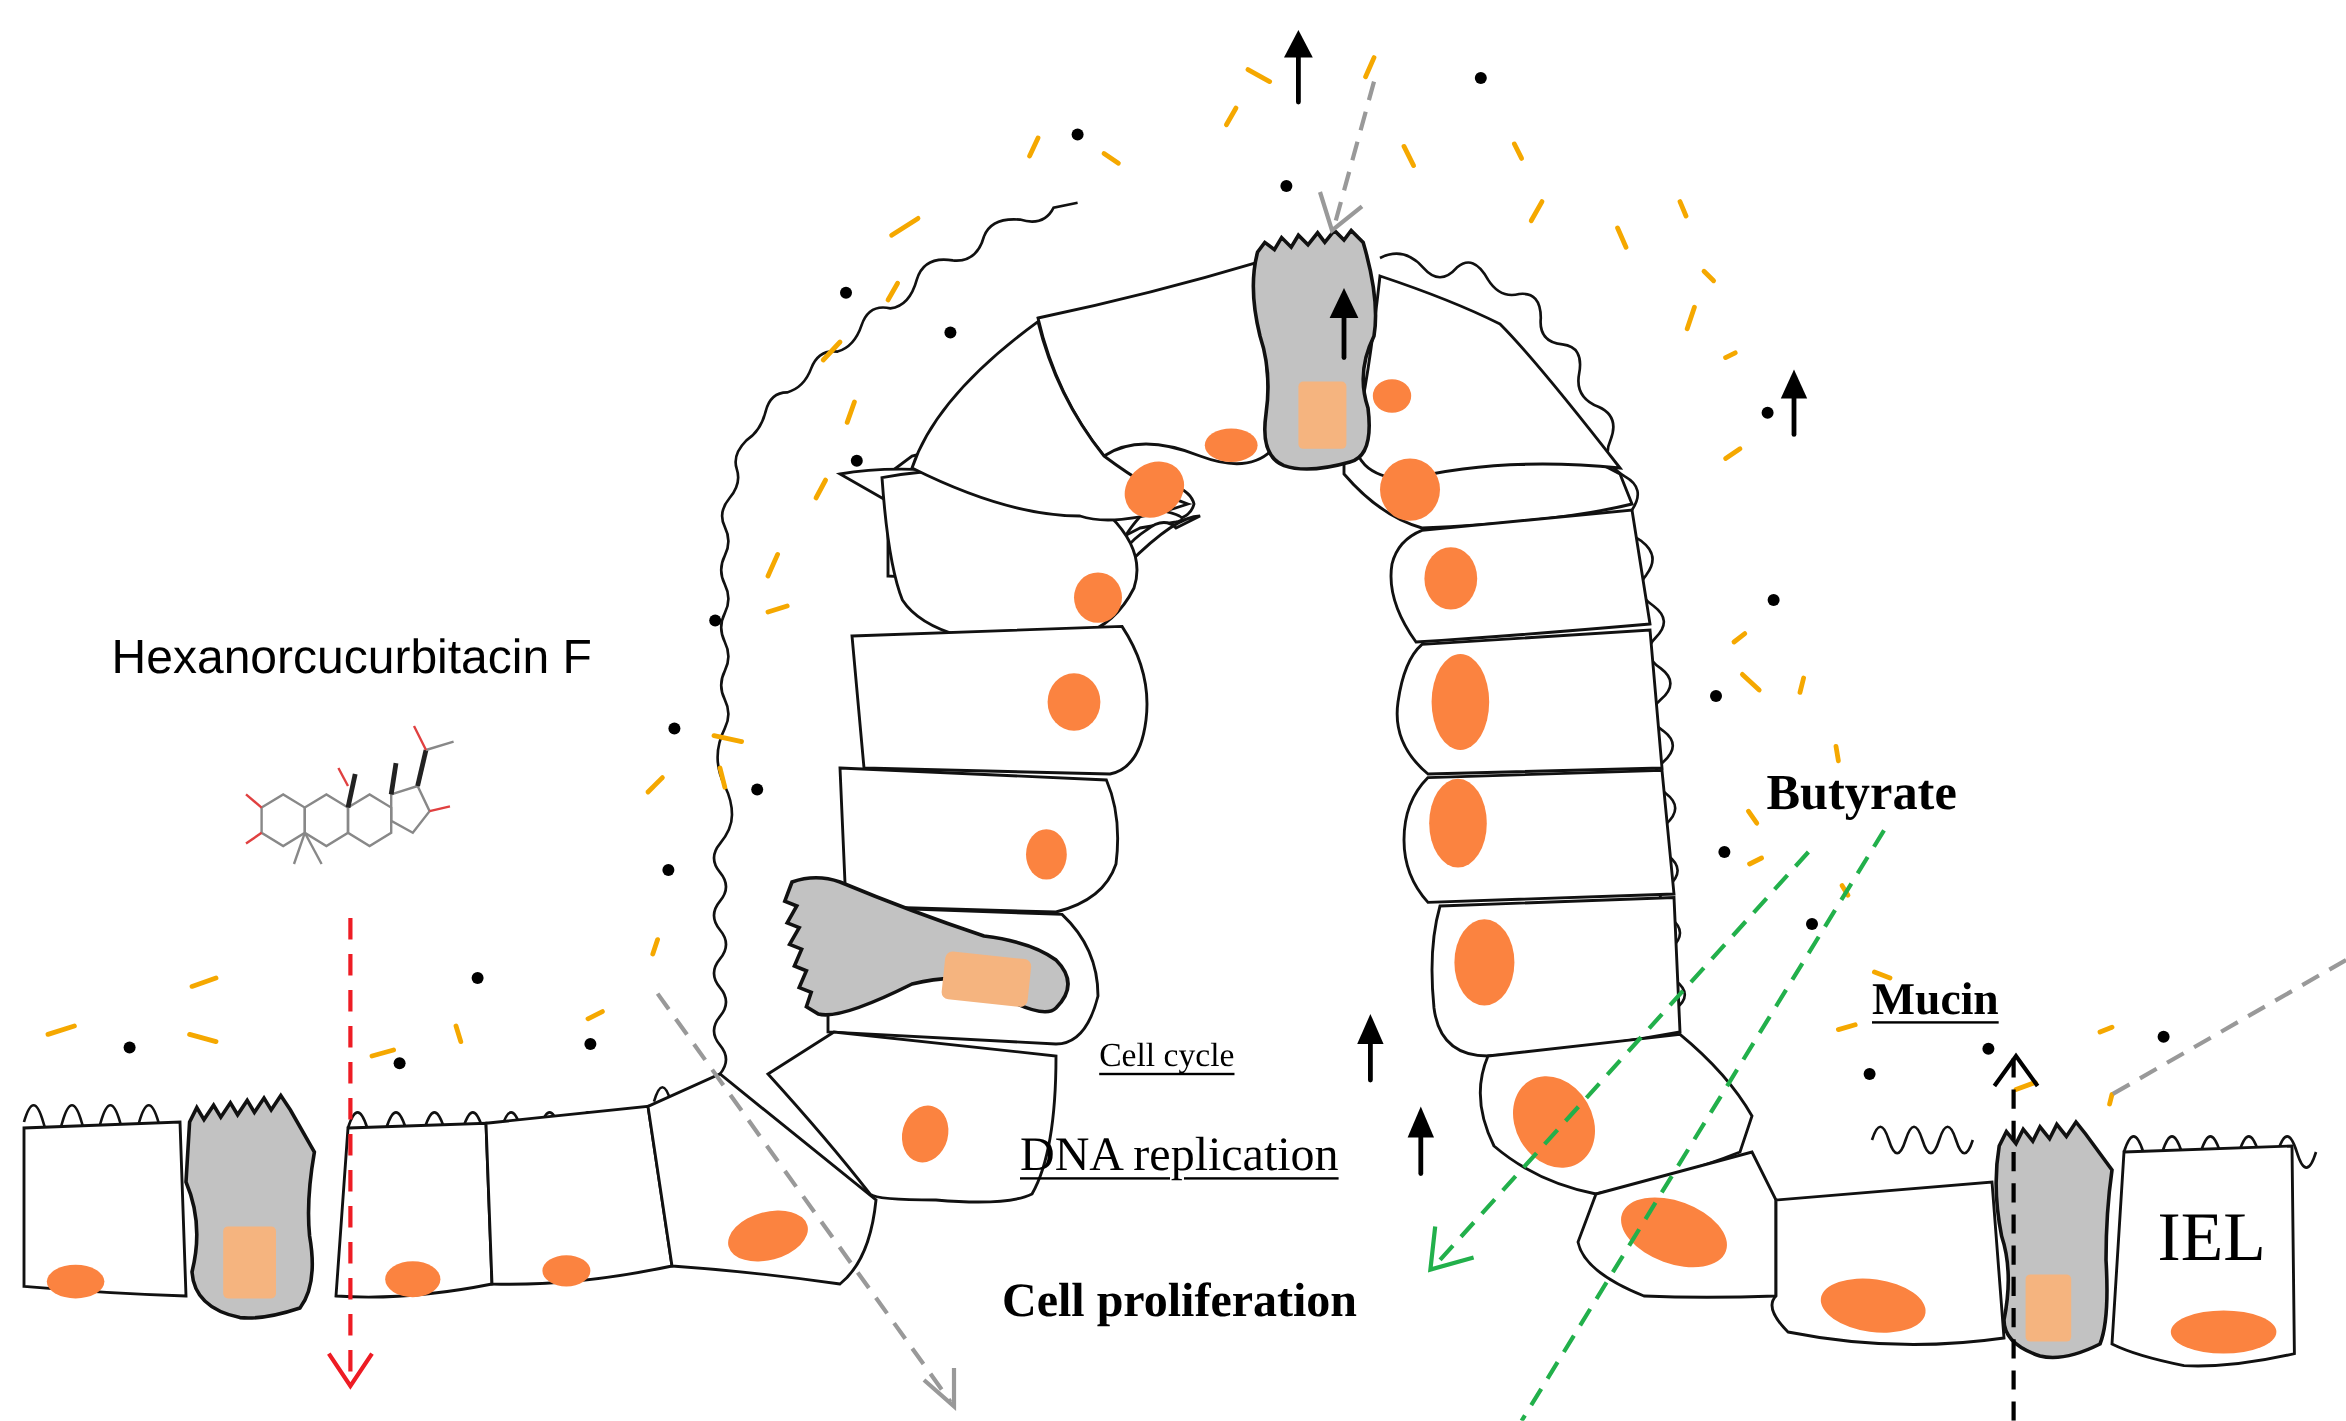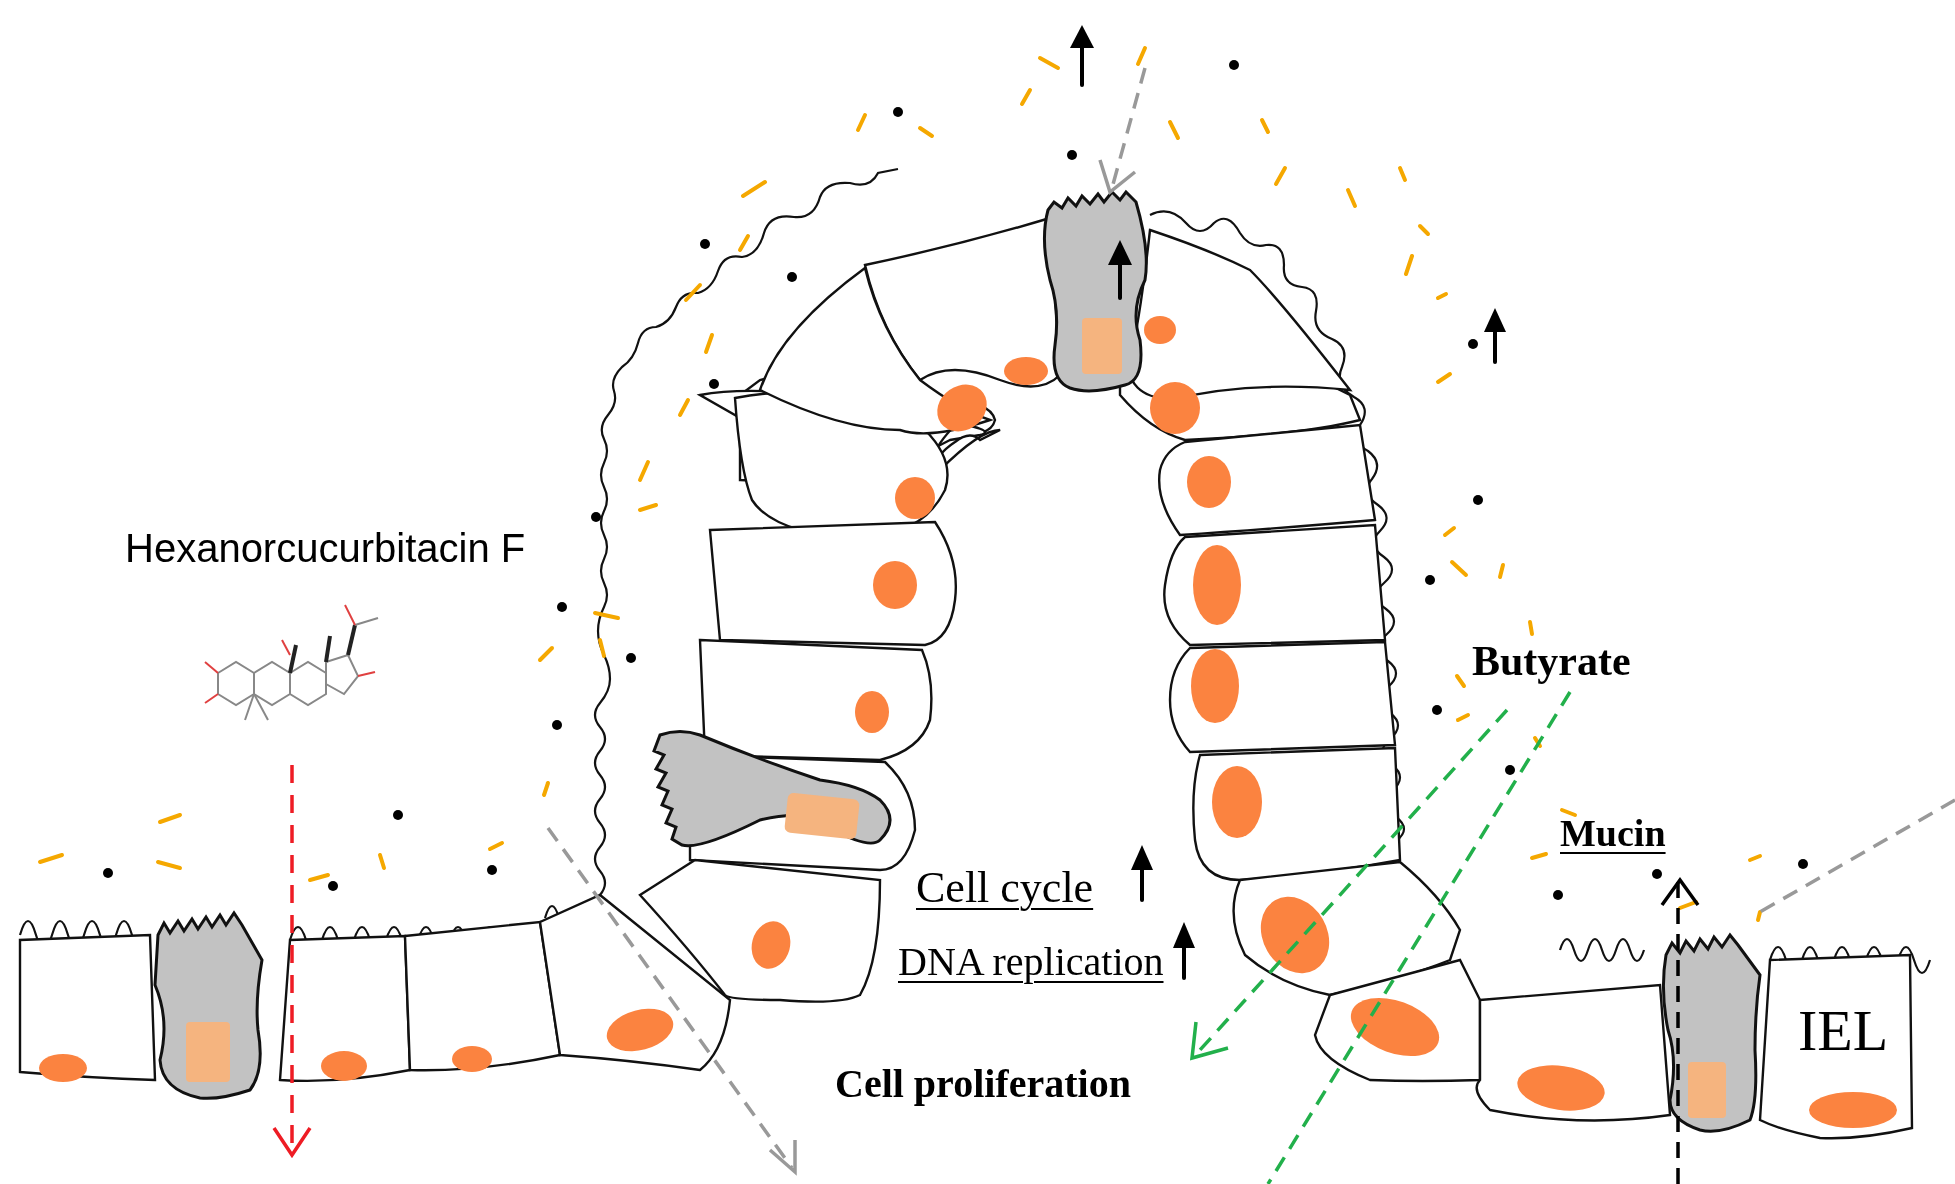--- a/index.html
+++ b/index.html
@@ -3,24 +3,24 @@
 <meta charset="utf-8">
 <style>
   html, body { margin: 0; padding: 0; background: #ffffff; }
   body { width: 1955px; height: 1184px; overflow: hidden; position: relative; }
   #stage { position: absolute; left: 0; top: 0; width: 1955px; height: 1184px; }
   .lbl { position: absolute; white-space: nowrap; color: #000; line-height: 1; }
   .sans { font-family: "Liberation Sans", "DejaVu Sans", sans-serif; }
   .serif { font-family: Liberation Serif, serif; }
   .u { text-decoration: underline; text-decoration-thickness: 2px; text-underline-offset: 6px; }
   .b { font-weight: bold; }
-  #lbl-compound { left: 93px; top: 528px; font-size: 40px; margin-left: 32px; }
+  #lbl-compound { left: 93px; top: 528px; font-size: 40px; }
   #lbl-butyrate { left: 1472px; top: 640px; font-size: 42px; }
-  #lbl-cellcycle { left: 916px; top: 866px; font-size: 44px; }
-  #lbl-dna { left: 898px; top: 942px; font-size: 40px; }
+  #lbl-cellcycle { left: 916px; top: 866px; font-size: 28px; }
+  #lbl-dna { left: 850px; top: 942px; font-size: 40px; }
   #lbl-prolif { left: 835px; top: 1052px; font-size: 40px; margin-top: 12px; }
   #lbl-mucin { left: 1560px; top: 814px; font-size: 38px; }
   #lbl-iel { left: 1798px; top: 1002px; font-size: 58px; }
   .cell { fill: #ffffff; stroke: #111; stroke-width: 2.4; }
   .mv { fill: none; stroke: #111; stroke-width: 2.2; }
   .goblet { fill: #c2c2c2; stroke: #111; stroke-width: 3; }
   .nuc { fill: #fb8340; }
   .mucus { fill: #f5b47f; }
   .bact { stroke: #f5a800; stroke-width: 4; stroke-linecap: round; fill: none; }
   .dot { fill: #000; }

